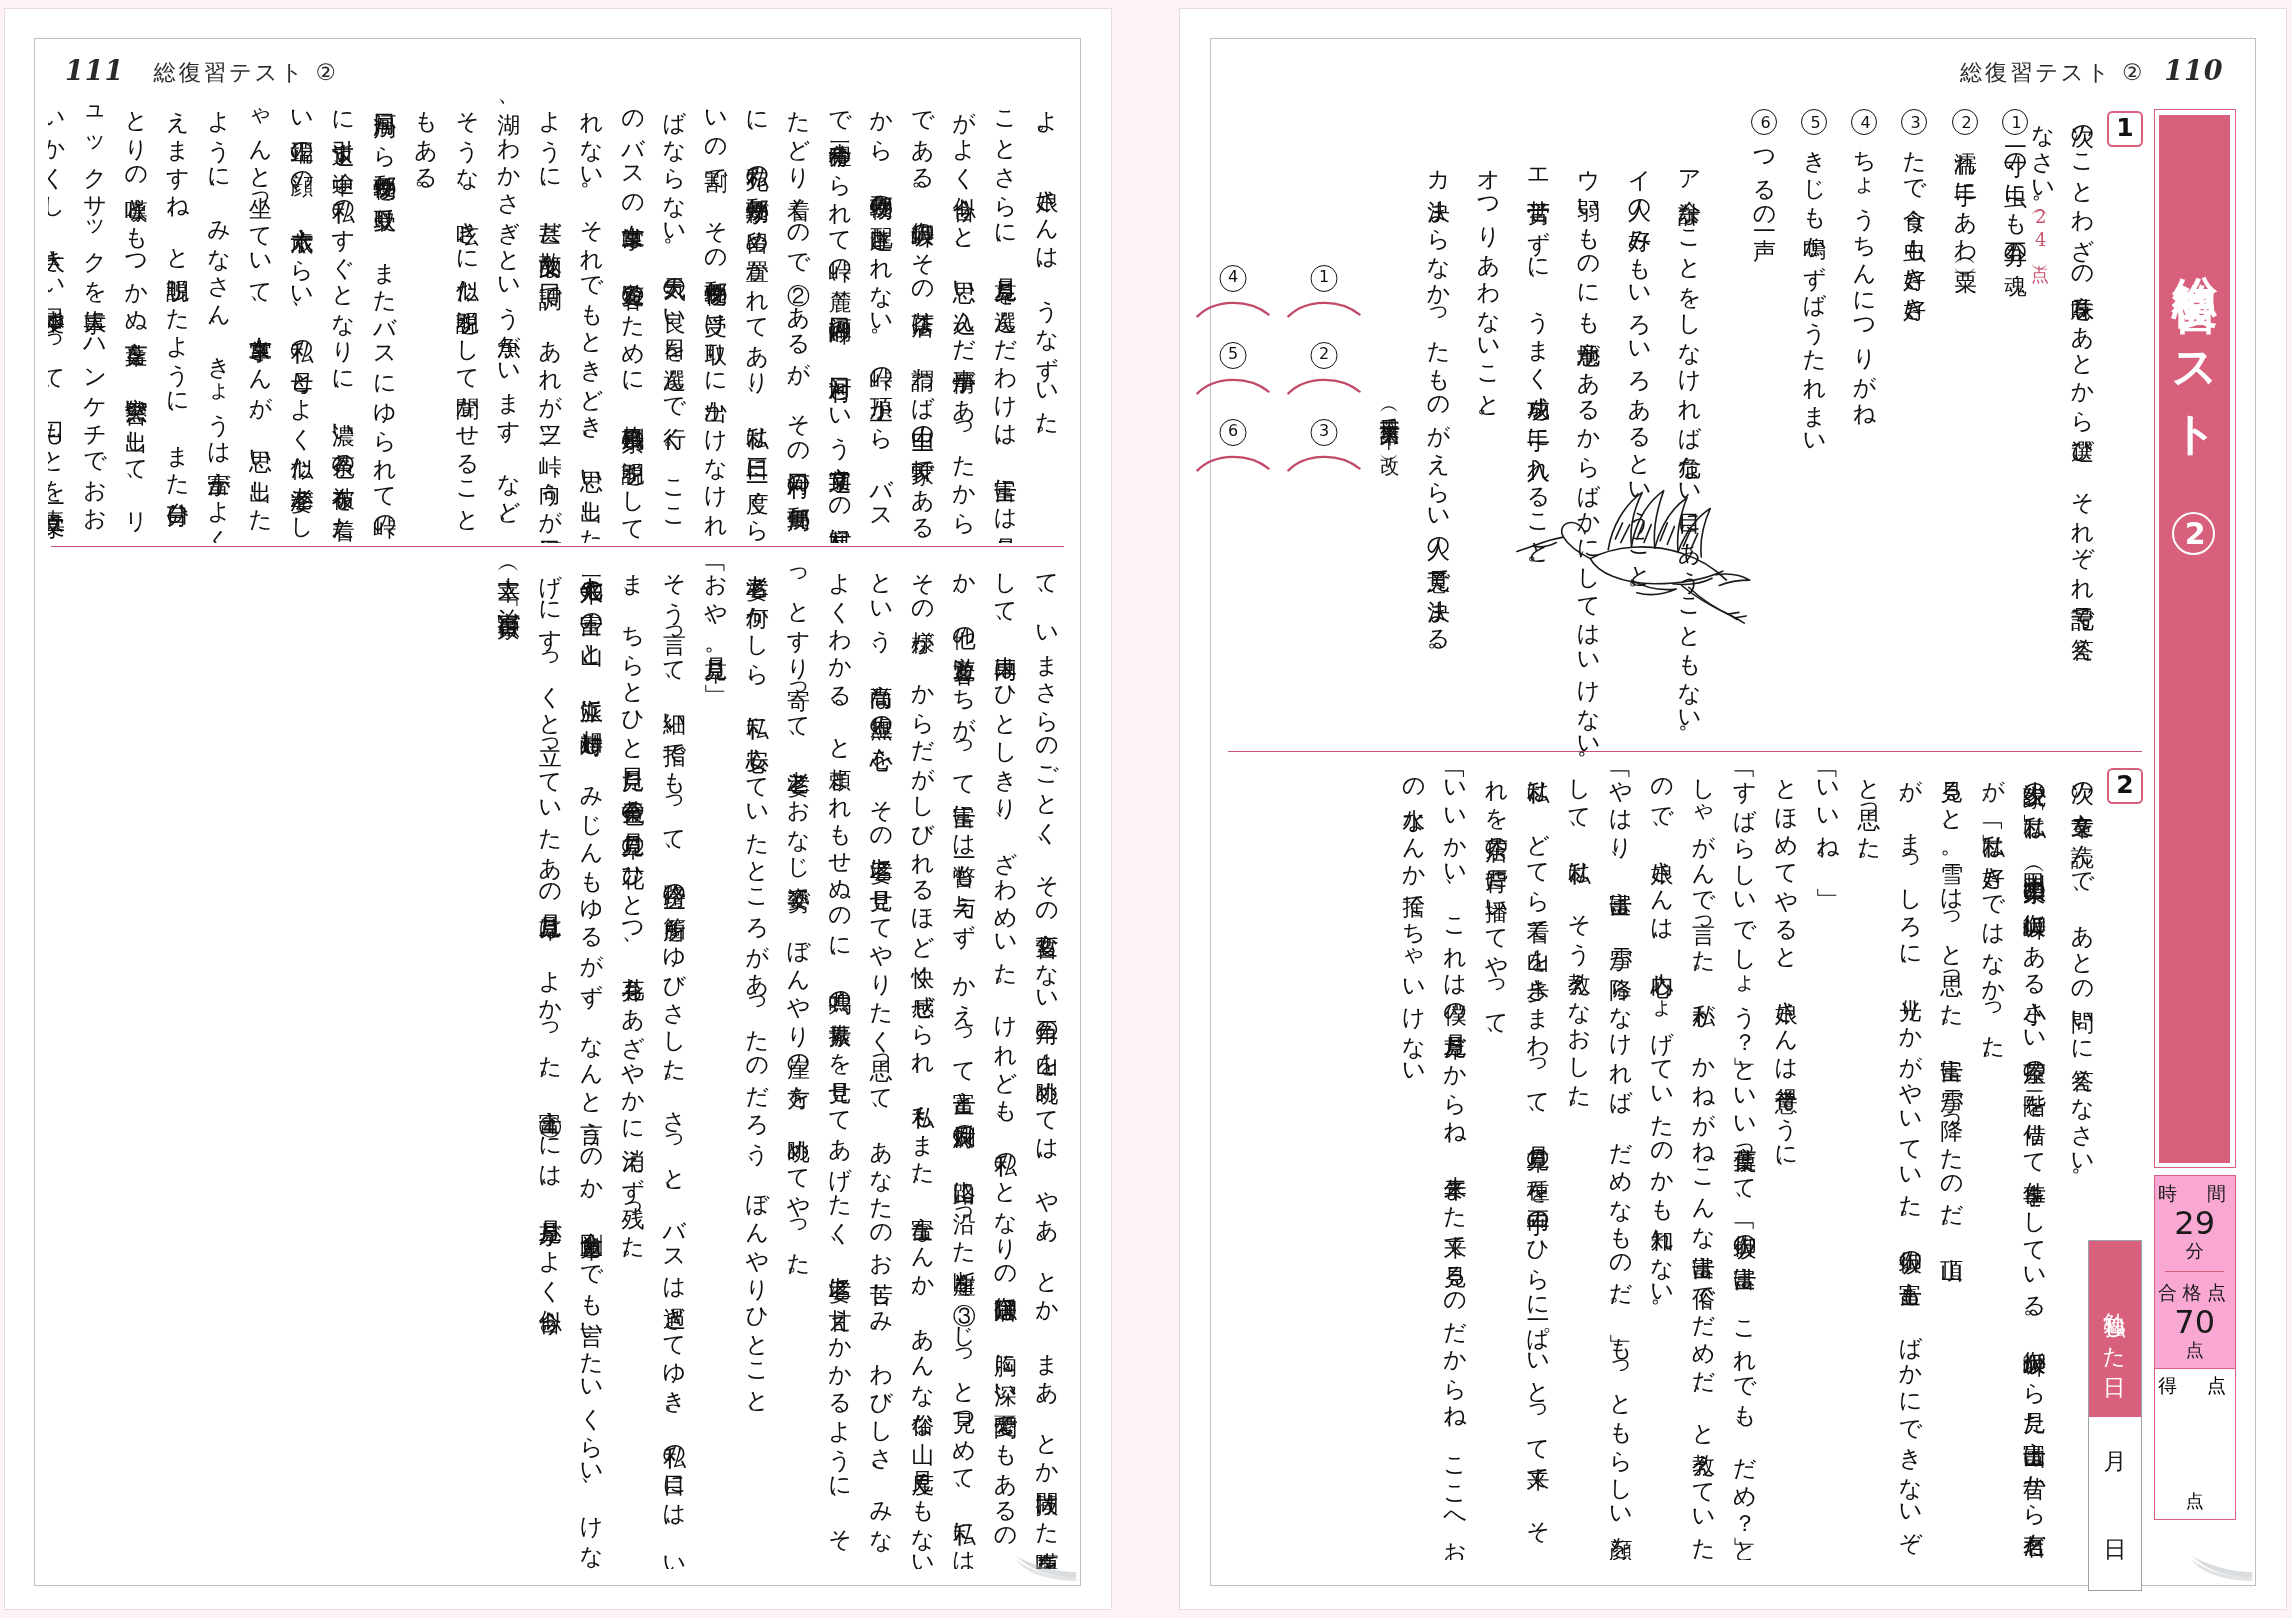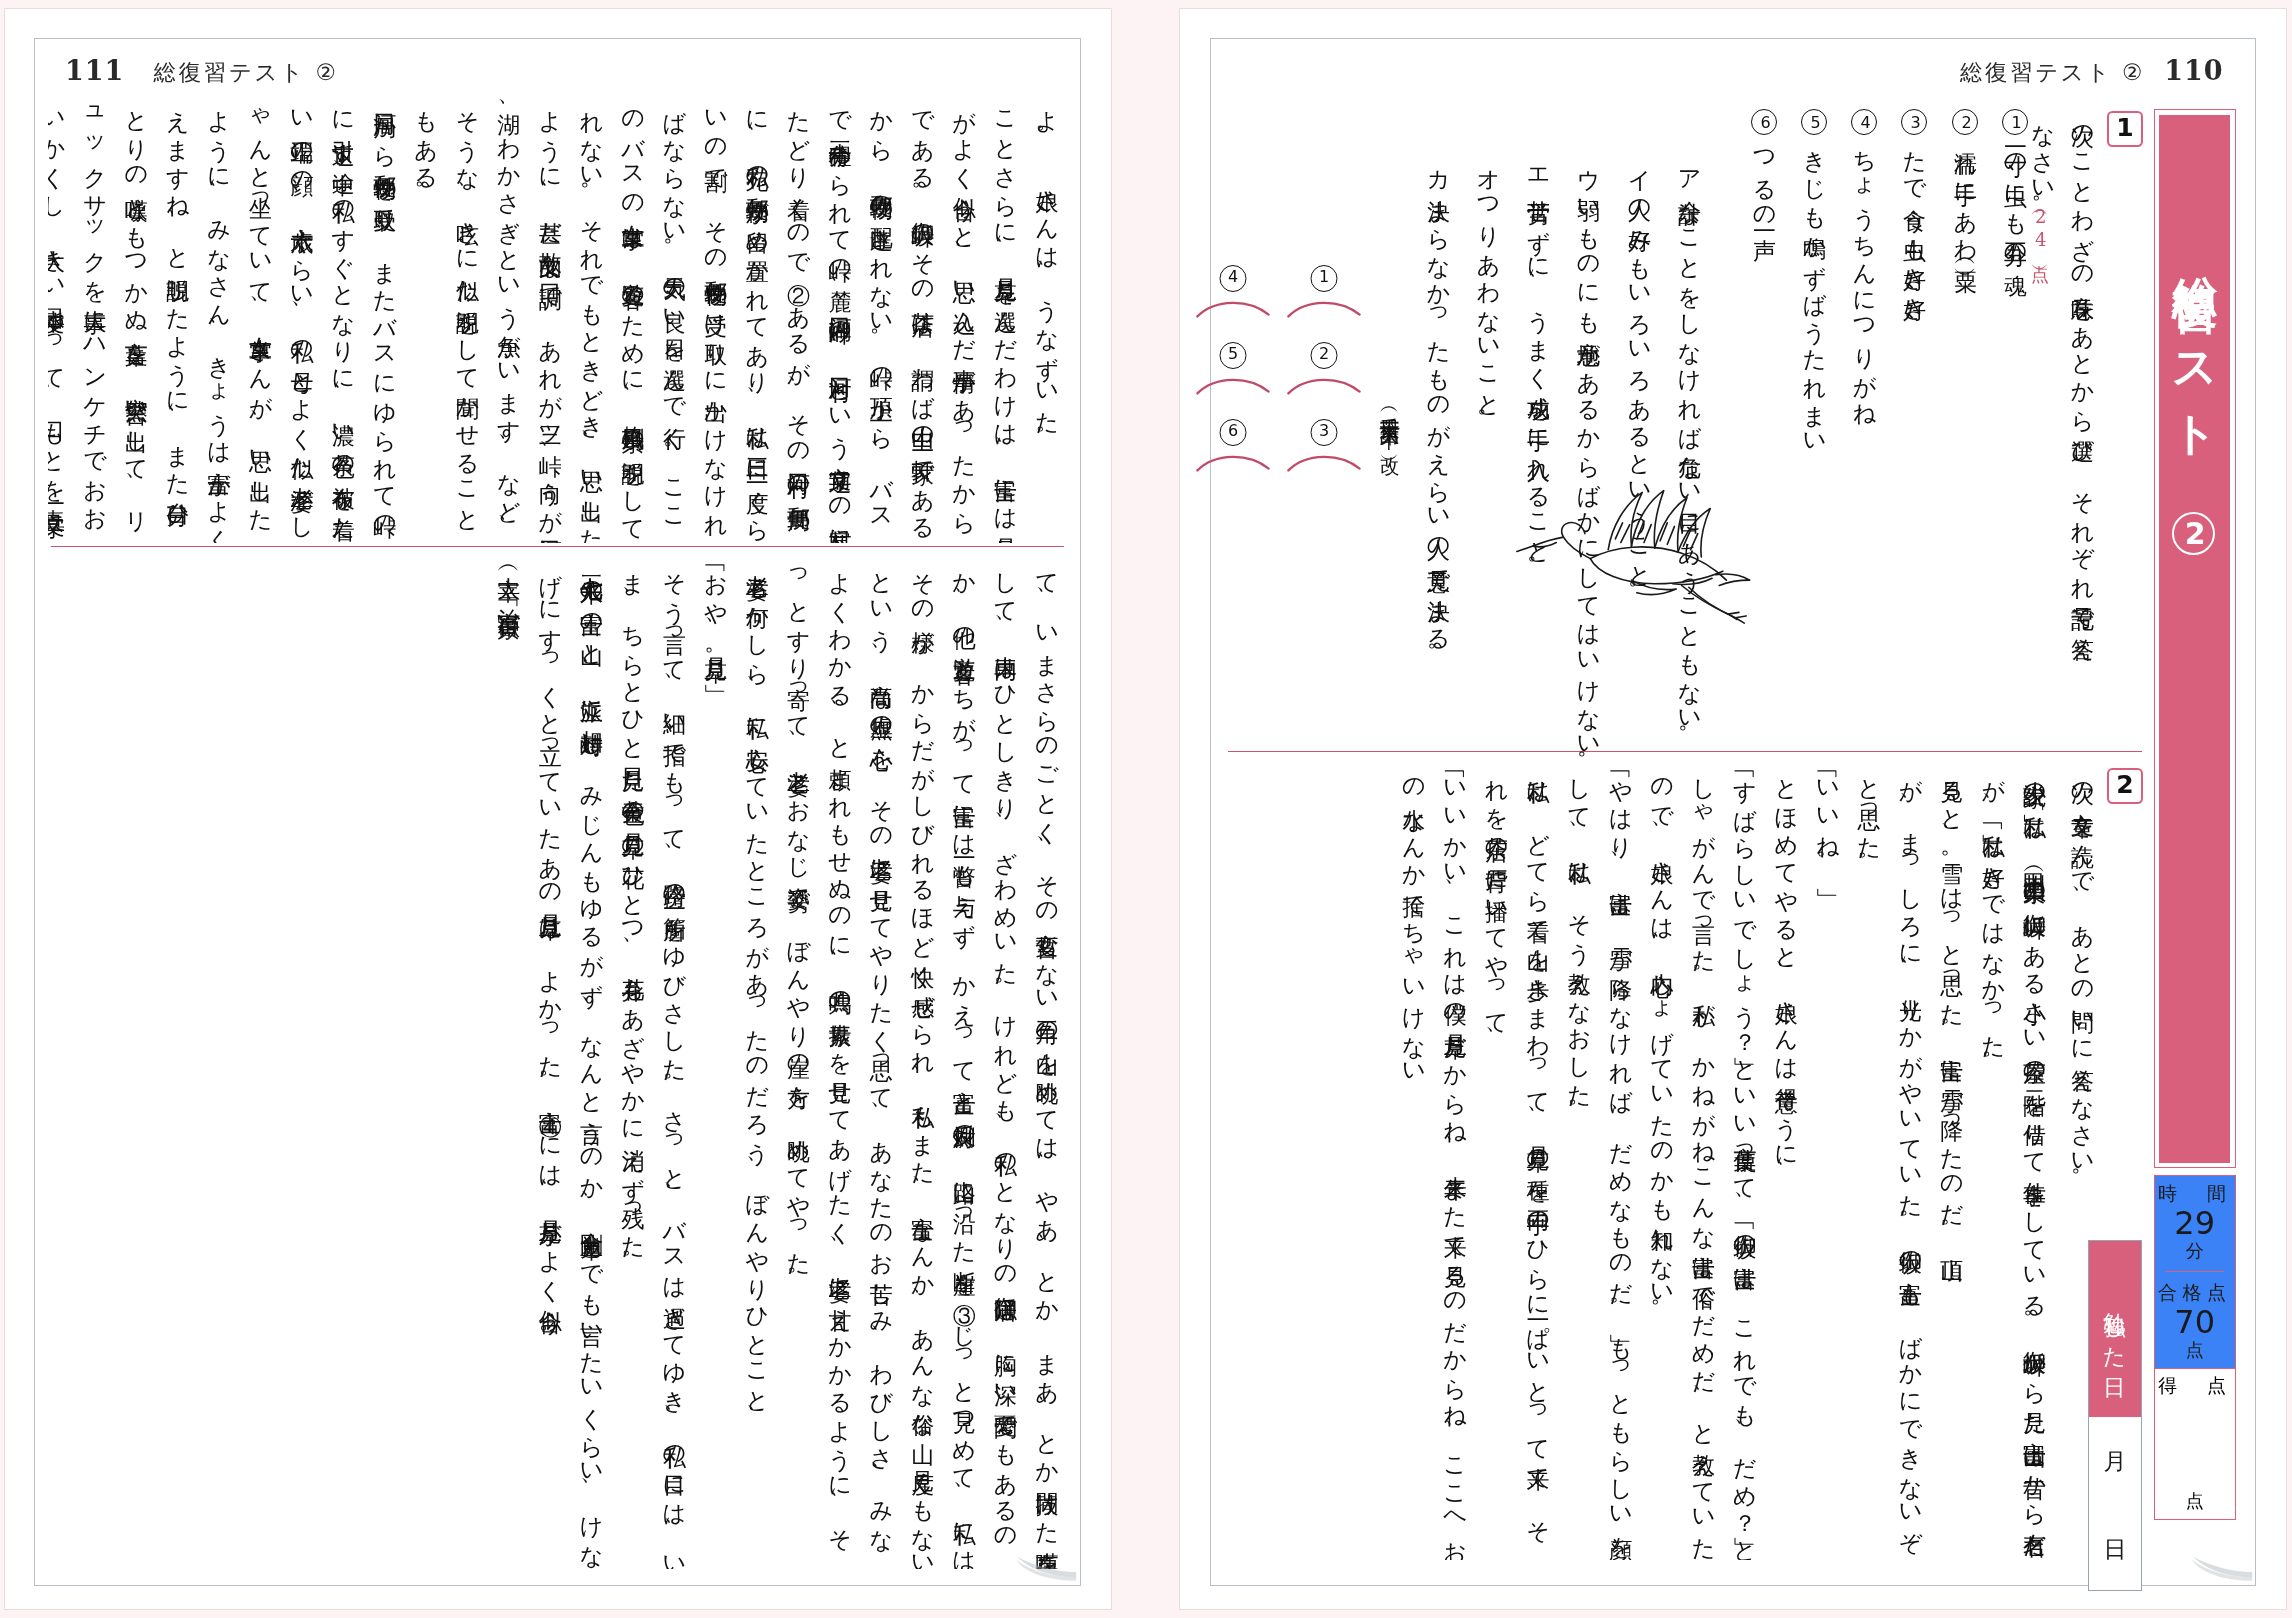--- a/index.html
+++ b/index.html
@@ -37,21 +37,21 @@
   }
 
   
   .runhead{
     position:absolute;top:16px;
     font-family:"DejaVu Sans","Liberation Sans",sans-serif;
     font-size:22.4px;color:#2a2a2a;letter-spacing:2.7px;white-space:nowrap;
   }
   .runhead .folio{
     font-family:"DejaVu Serif","Liberation Serif",serif;
-    font-weight:bold;font-size:27px;letter-spacing:0.9px;
+    font-style:italic;font-weight:bold;font-size:27px;letter-spacing:0.9px;
   }
   .runhead-left{left:30px;}
   .runhead-right{right:32px;}
 
   
   #left-body{
     position:absolute;
     left:12.5px; top:56px; right:12.5px; bottom:16px;
   }
   .half{position:absolute;left:0;right:0;}
@@ -100,21 +100,21 @@
   }
   .banner-txt .circ{
     display:inline-block;border:2.7px solid #fff;border-radius:50%;
     width:39px;height:39px;line-height:36px;text-align:center;font-size:30px;
     margin-top:9px;letter-spacing:0;
   }
 
   
   .infobox{
     position:absolute;right:5.4px;top:1089px;width:82px;
-    border:1.8px solid #d9607c;box-sizing:border-box;background:#3b82f6;
+    border:1.8px solid #d9607c;box-sizing:border-box;background:#f9a8d4;
     font-family:"DejaVu Sans","Liberation Sans",sans-serif;
   }
   .infobox .cell{
     text-align:center;color:#1a1a1a;padding:4.5px 0 6.3px;
   }
   .info-lbl{font-size:19px;letter-spacing:5.4px;}
   .info-num{font-size:32px;line-height:1.0;}
   .info-unit{font-size:18px;}
   .hrule{height:0;border-top:1.8px solid #d9607c;margin:2.7px 10.7px;}
   .tokuten{

